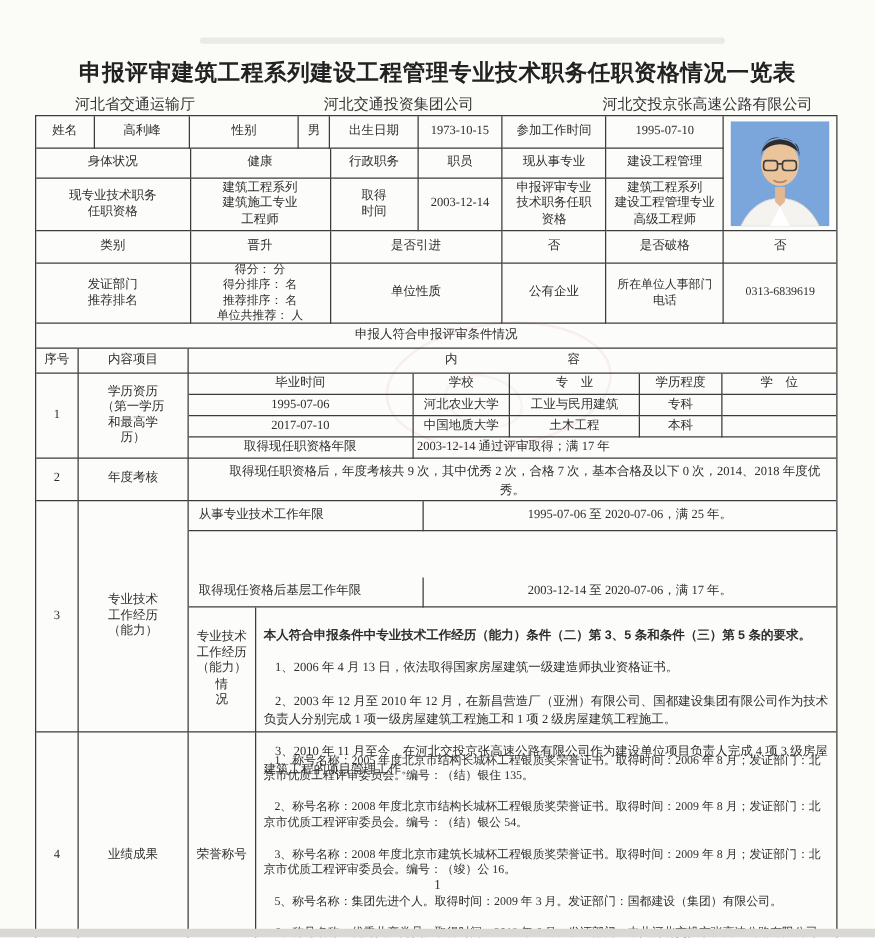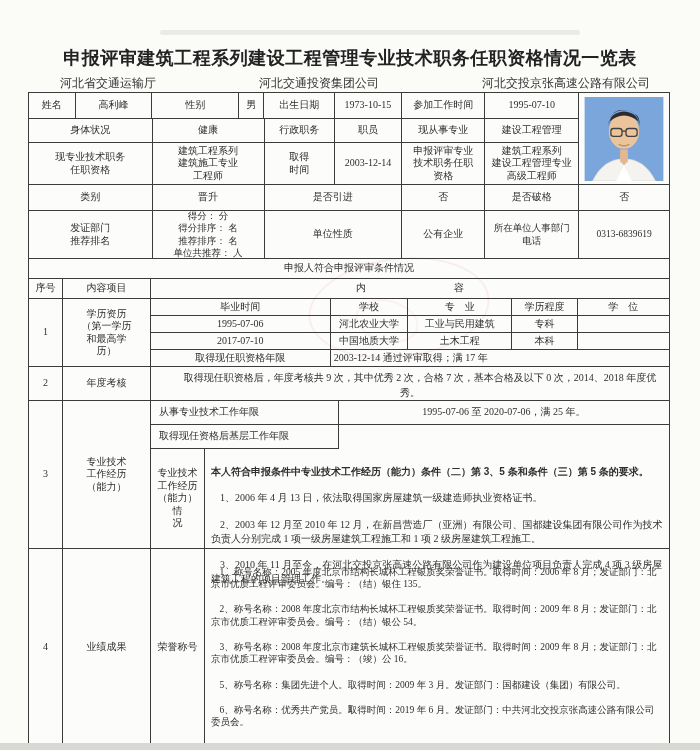--- a/index.html
+++ b/index.html
@@ -187,22 +187,23 @@
     <div class="row">
       <div class="c" style="width:5.3%;">3</div>
       <div class="c" style="width:13.75%;">专业技术
 工作经历
 （能力）</div>
       <div class="col" style="width:80.95%;">
         <div class="row" style="height:24px;">
           <div class="c l" style="width:36.3%;padding-left:8px;">从事专业技术工作年限</div>
           <div class="c nr" style="width:63.7%;">1995-07-06 至 2020-07-06，满 25 年。</div>
         </div>
-        <div class="row" style="height:24px;">
+        <div class="row" style="height:24px;margin-top:37px;">
           <div class="c l" style="width:36.3%;padding-left:8px;">取得现任资格后基层工作年限</div>
+          <div class="c nr" style="width:63.7%;">2003-12-14 至 2020-07-06，满 17 年。</div>
         </div>
         <div class="row" style="height:100px;">
           <div class="c" style="width:10.45%;">专业技术
 工作经历
 （能力）情
 况</div>
           <div class="c nr txt" style="width:89.55%;">
             <div class="lead">本人符合申报条件中专业技术工作经历（能力）条件（二）第 3、5 条和条件（三）第 5 条的要求。</div>
             <div class="num-item">1、2006 年 4 月 13 日，依法取得国家房屋建筑一级建造师执业资格证书。</div>
             <div class="num-item">2、2003 年 12 月至 2010 年 12 月，在新昌营造厂（亚洲）有限公司、国都建设集团有限公司作为技术负责人分别完成 1 项一级房屋建筑工程施工和 1 项 2 级房屋建筑工程施工。</div>

